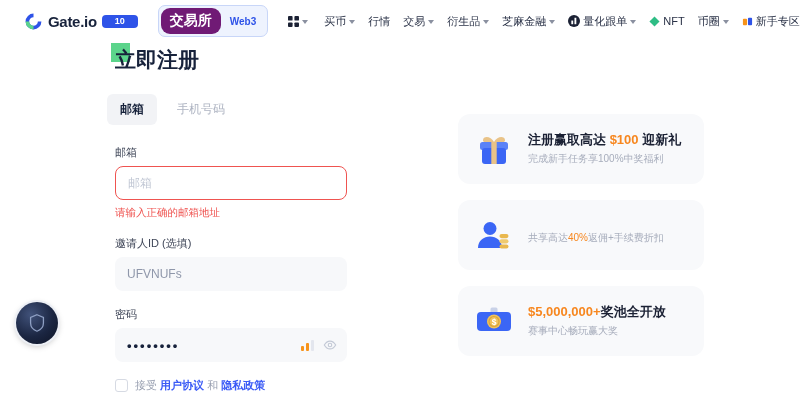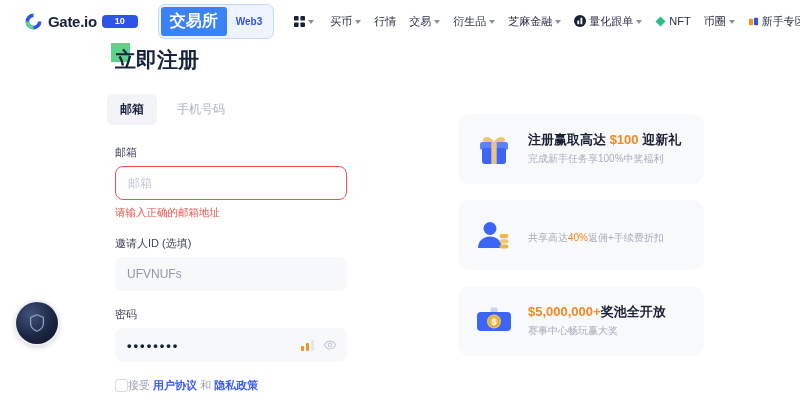--- a/index.html
+++ b/index.html
@@ -8,22 +8,22 @@
           font-family:"Liberation Sans", sans-serif; color:#17223b; }
 
   
   .site-header { display:flex; align-items:center; height:42px; padding:0 24px; white-space:nowrap; }
   .logo-group { display:flex; align-items:center; gap:5px; cursor:pointer; }
   .brand-text { font-size:15px; font-weight:bold; letter-spacing:-0.3px; color:#17223b; }
   .badge-10 { background:#2e53e8; color:#fff; font-size:9px; font-weight:bold;
               border-radius:4px; padding:2px 13px; line-height:1; }
   .mode-toggle { display:flex; align-items:center; margin-left:20px; border:1px solid #c8d6f8;
                  background:#eef3fe; border-radius:7px; padding:2px; }
-  .mode-pill-active { background:#3b82f6; color:#fff; font-size:16px; font-weight:bold;
-                      border-radius:3px; padding:4px 9px; }
+  .mode-pill-active { background:#701a75; color:#fff; font-size:14px; font-weight:bold;
+                      border-radius:9px; padding:4px 9px; }
   .mode-pill { color:#2e53e8; font-size:10px; font-weight:bold; padding:4px 9px; }
   .grid-btn { display:flex; align-items:center; gap:3px; margin-left:20px; }
   .main-nav { display:flex; align-items:center; gap:13px; margin-left:16px; }
   .nav-item { display:flex; align-items:center; gap:3px; font-size:11px; font-weight:500;
               color:#2a3247; cursor:pointer; }
   .caret { width:0; height:0; border-left:3.5px solid transparent; border-right:3.5px solid transparent;
            border-top:4px solid #8a90a0; margin-top:1px; }
   .spacer { flex:1; }
   .auth-area { display:flex; align-items:center; gap:13px; }
   .login-link { font-size:11px; font-weight:500; color:#2a3247; cursor:pointer; }
@@ -48,21 +48,21 @@
   .field { margin-bottom:16px; }
   .pw-wrap { position:relative; }
   .pw-input { padding-right:60px; font-weight:bold; letter-spacing:2px; font-size:13px; }
   .pw-icons { position:absolute; right:10px; top:0; height:34px; display:flex; align-items:center; gap:9px; }
   .strength { display:flex; align-items:flex-end; gap:2px; height:12px; }
   .strength i { display:block; width:3px; border-radius:1px; }
   .s1 { height:5px;  background:#f7931a; }
   .s2 { height:8px;  background:#f7931a; }
   .s3 { height:11px; background:#e3e6ee; }
   .invite-input { color:#8f97aa; }
-  .agree-row { display:flex; align-items:center; gap:0; margin-top:14px; font-size:11px; color:#9aa1b2; }
+  .agree-row { display:flex; align-items:center; gap:7px; margin-top:14px; font-size:11px; color:#9aa1b2; }
   .checkbox { width:13px; height:13px; border:1px solid #d6dae3; border-radius:3px; background:#fff;
               flex:0 0 auto; cursor:pointer; }
   .link-blue { color:#3b5bf6; font-weight:bold; cursor:pointer; }
 
   
   .promo-col { position:absolute; left:458px; top:114px; width:246px; display:flex;
                flex-direction:column; gap:16px; }
   .promo-card { background:#f8f9fb; border-radius:12px; height:70px; display:flex;
                 align-items:center; padding:0 16px; gap:14px; }
   .promo-text { display:flex; flex-direction:column; }

